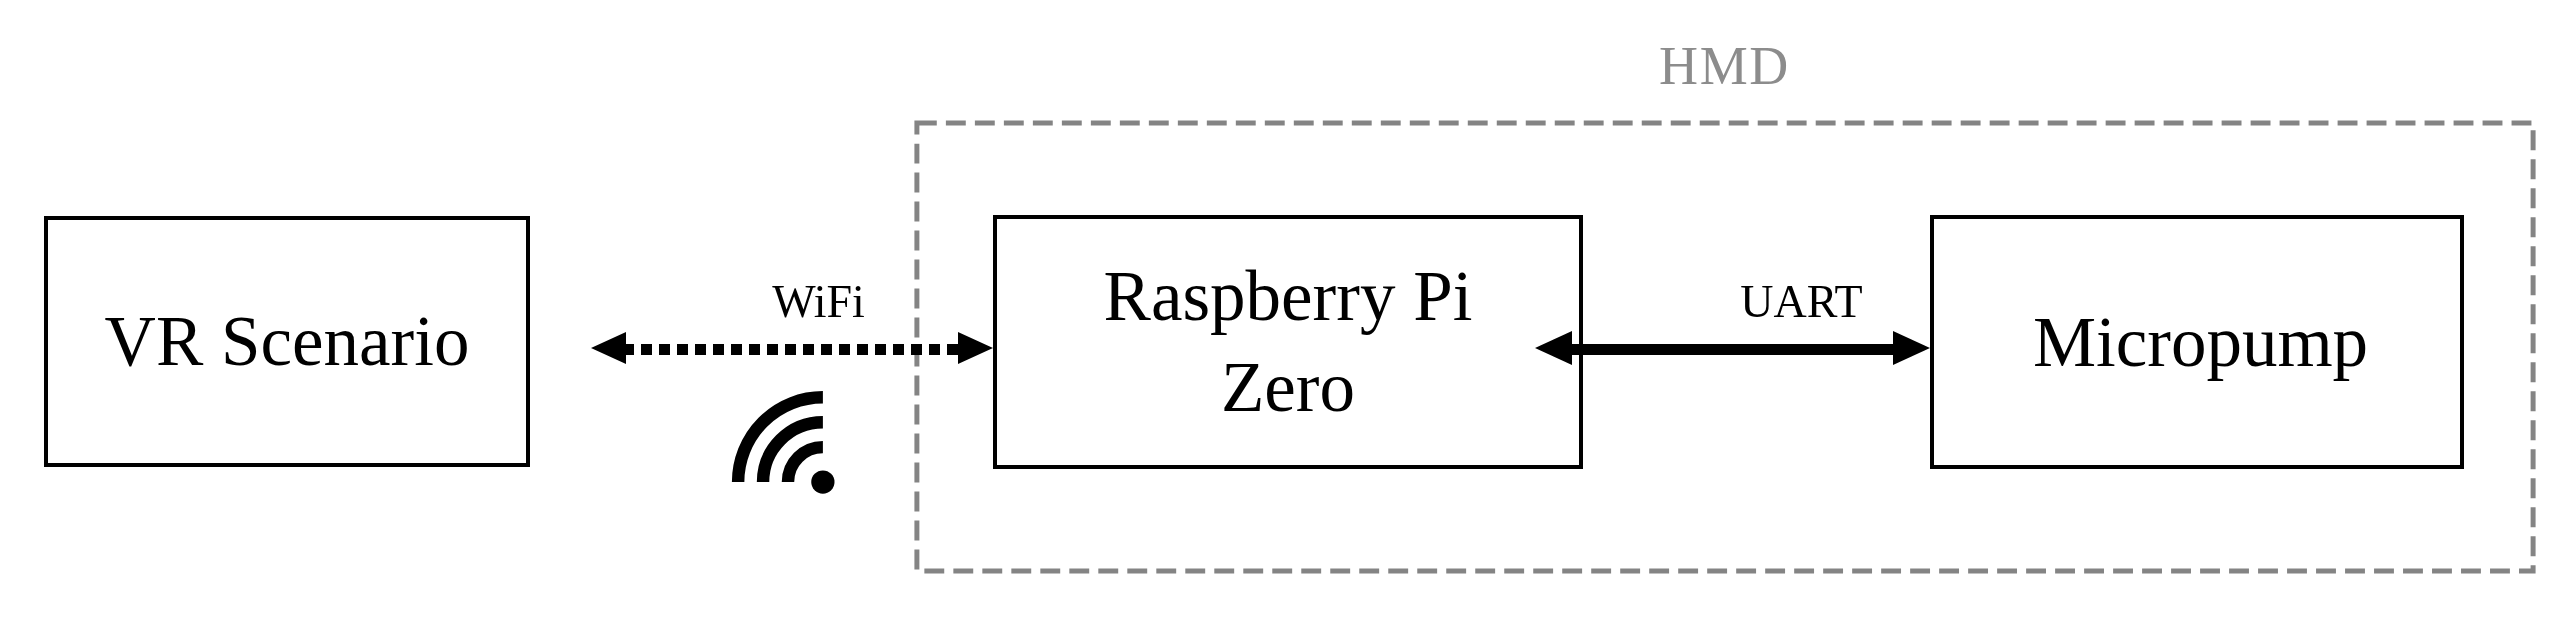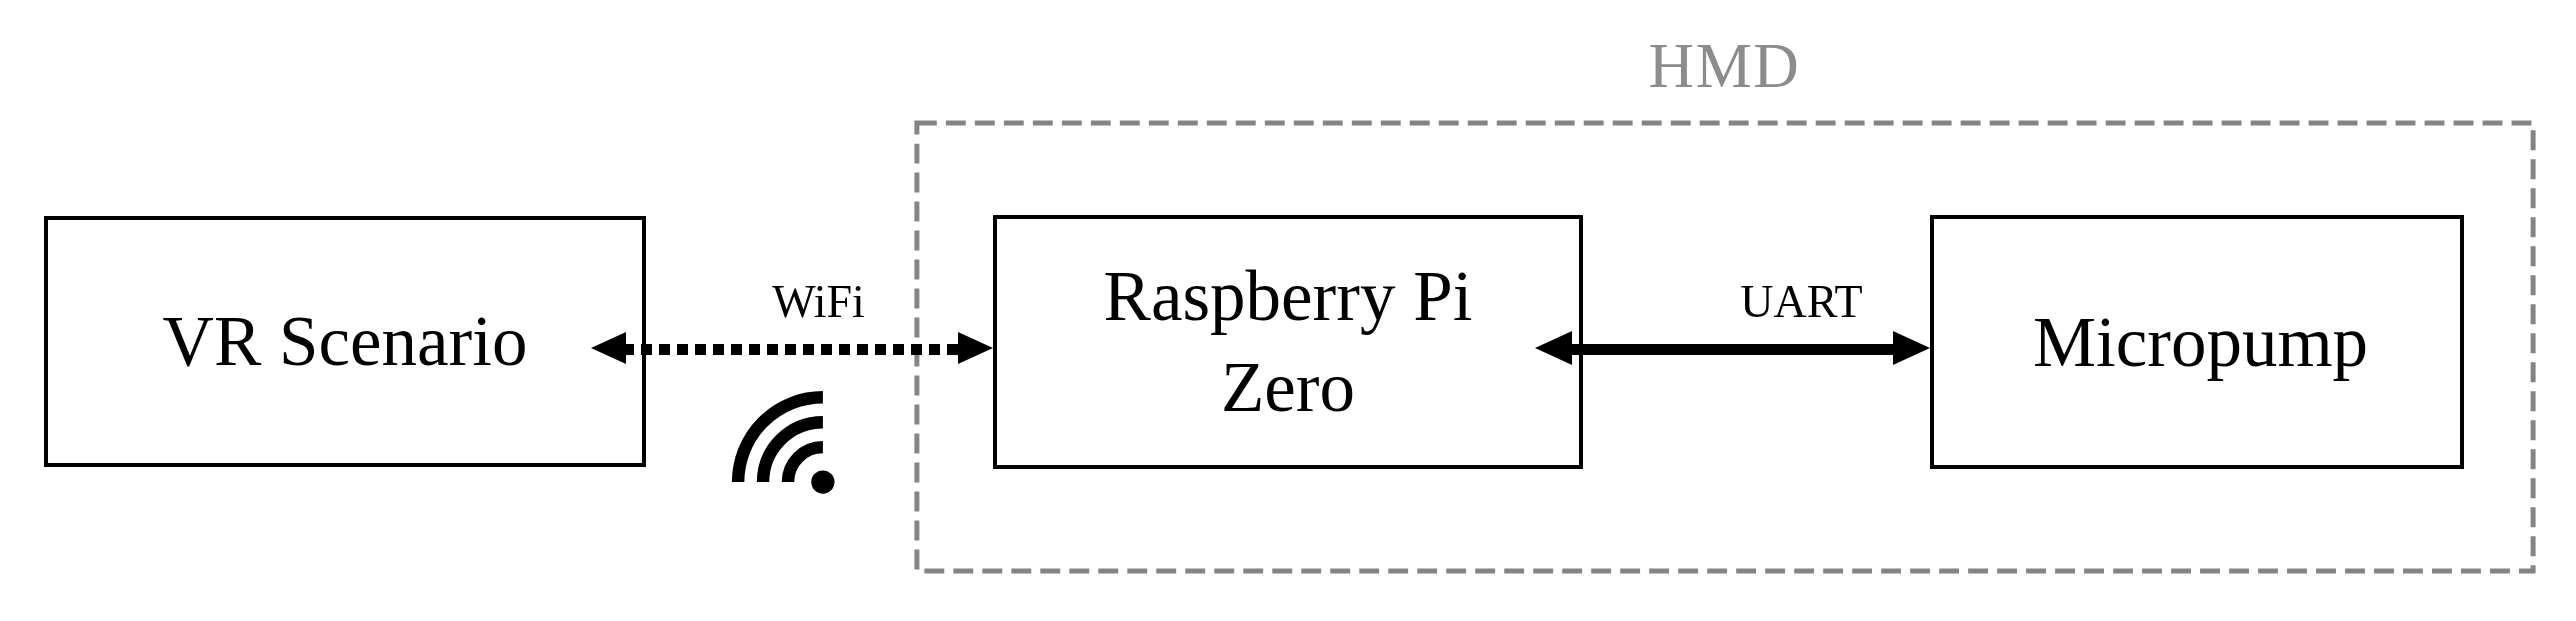--- a/index.html
+++ b/index.html
@@ -11,41 +11,41 @@
     font-family: "Liberation Serif", "DejaVu Serif", serif;
     color: #000000;
     overflow: hidden;
   }
 
   
   .hmd-label {
     position: absolute;
     left: 914px; top: 30px; width: 1621px;
     text-align: center;
-    font-size: 63px; line-height: 73px;
+    font-size: 54px; line-height: 73px;
     color: #8c8c8c;
     letter-spacing: 1.7px;
   }
   .hmd-rect { position: absolute; left: 914px; top: 120px; }
 
   
   .node {
     position: absolute;
     box-sizing: border-box;
     border: 4.1px solid #000000;
     background: #ffffff;
     display: flex;
     flex-direction: column;
     justify-content: center;
     align-items: center;
     text-align: center;
     font-size: 71px;
     line-height: 91px;
   }
-  .node-vr   { left: 44px;   top: 216px; width: 602px; height: 251px; gap: 46px; }
+  .node-vr   { left: 44px;   top: 216px; width: 486px; height: 251px; gap: 46px; }
   .node-rpi  { left: 993px; top: 215px; width: 590px; height: 254px; }
   .node-pump { left: 1930px; top: 215px; width: 534px; height: 254px; padding-left: 7px; }
 
   
   .link-label {
     position: absolute;
     top: 265px;
     text-align: center;
     font-size: 46px;
     line-height: 73px;

